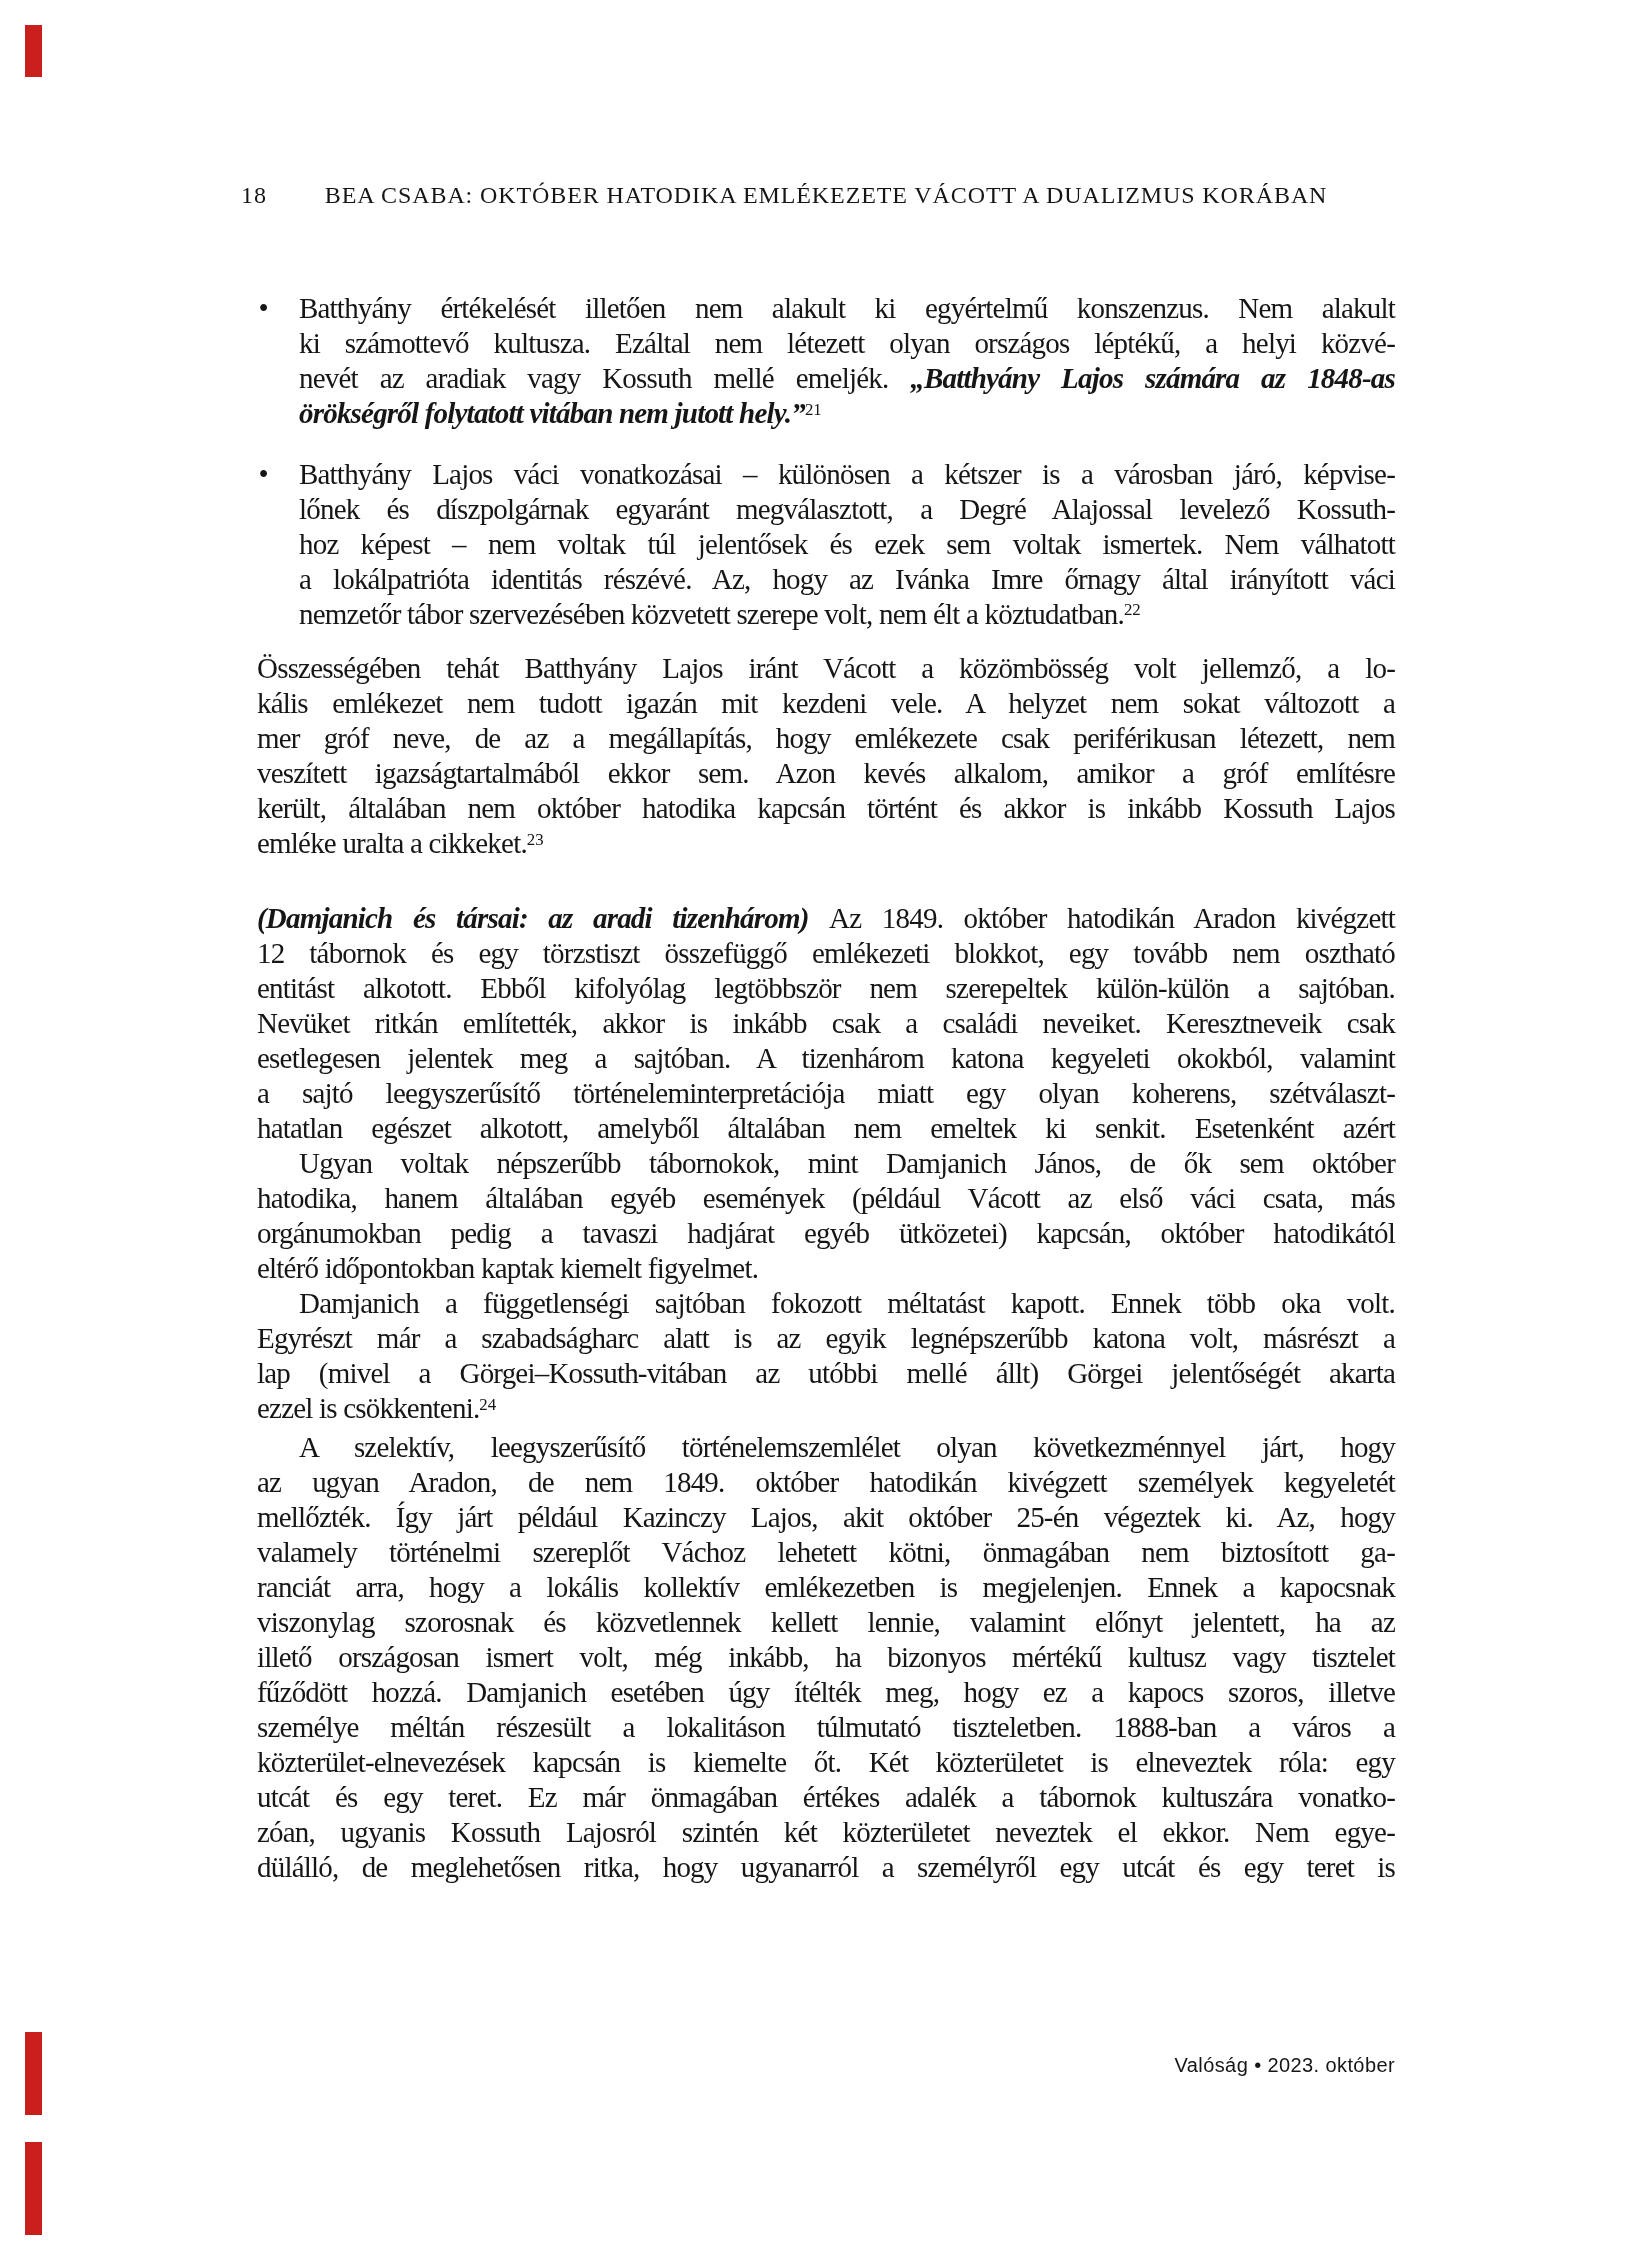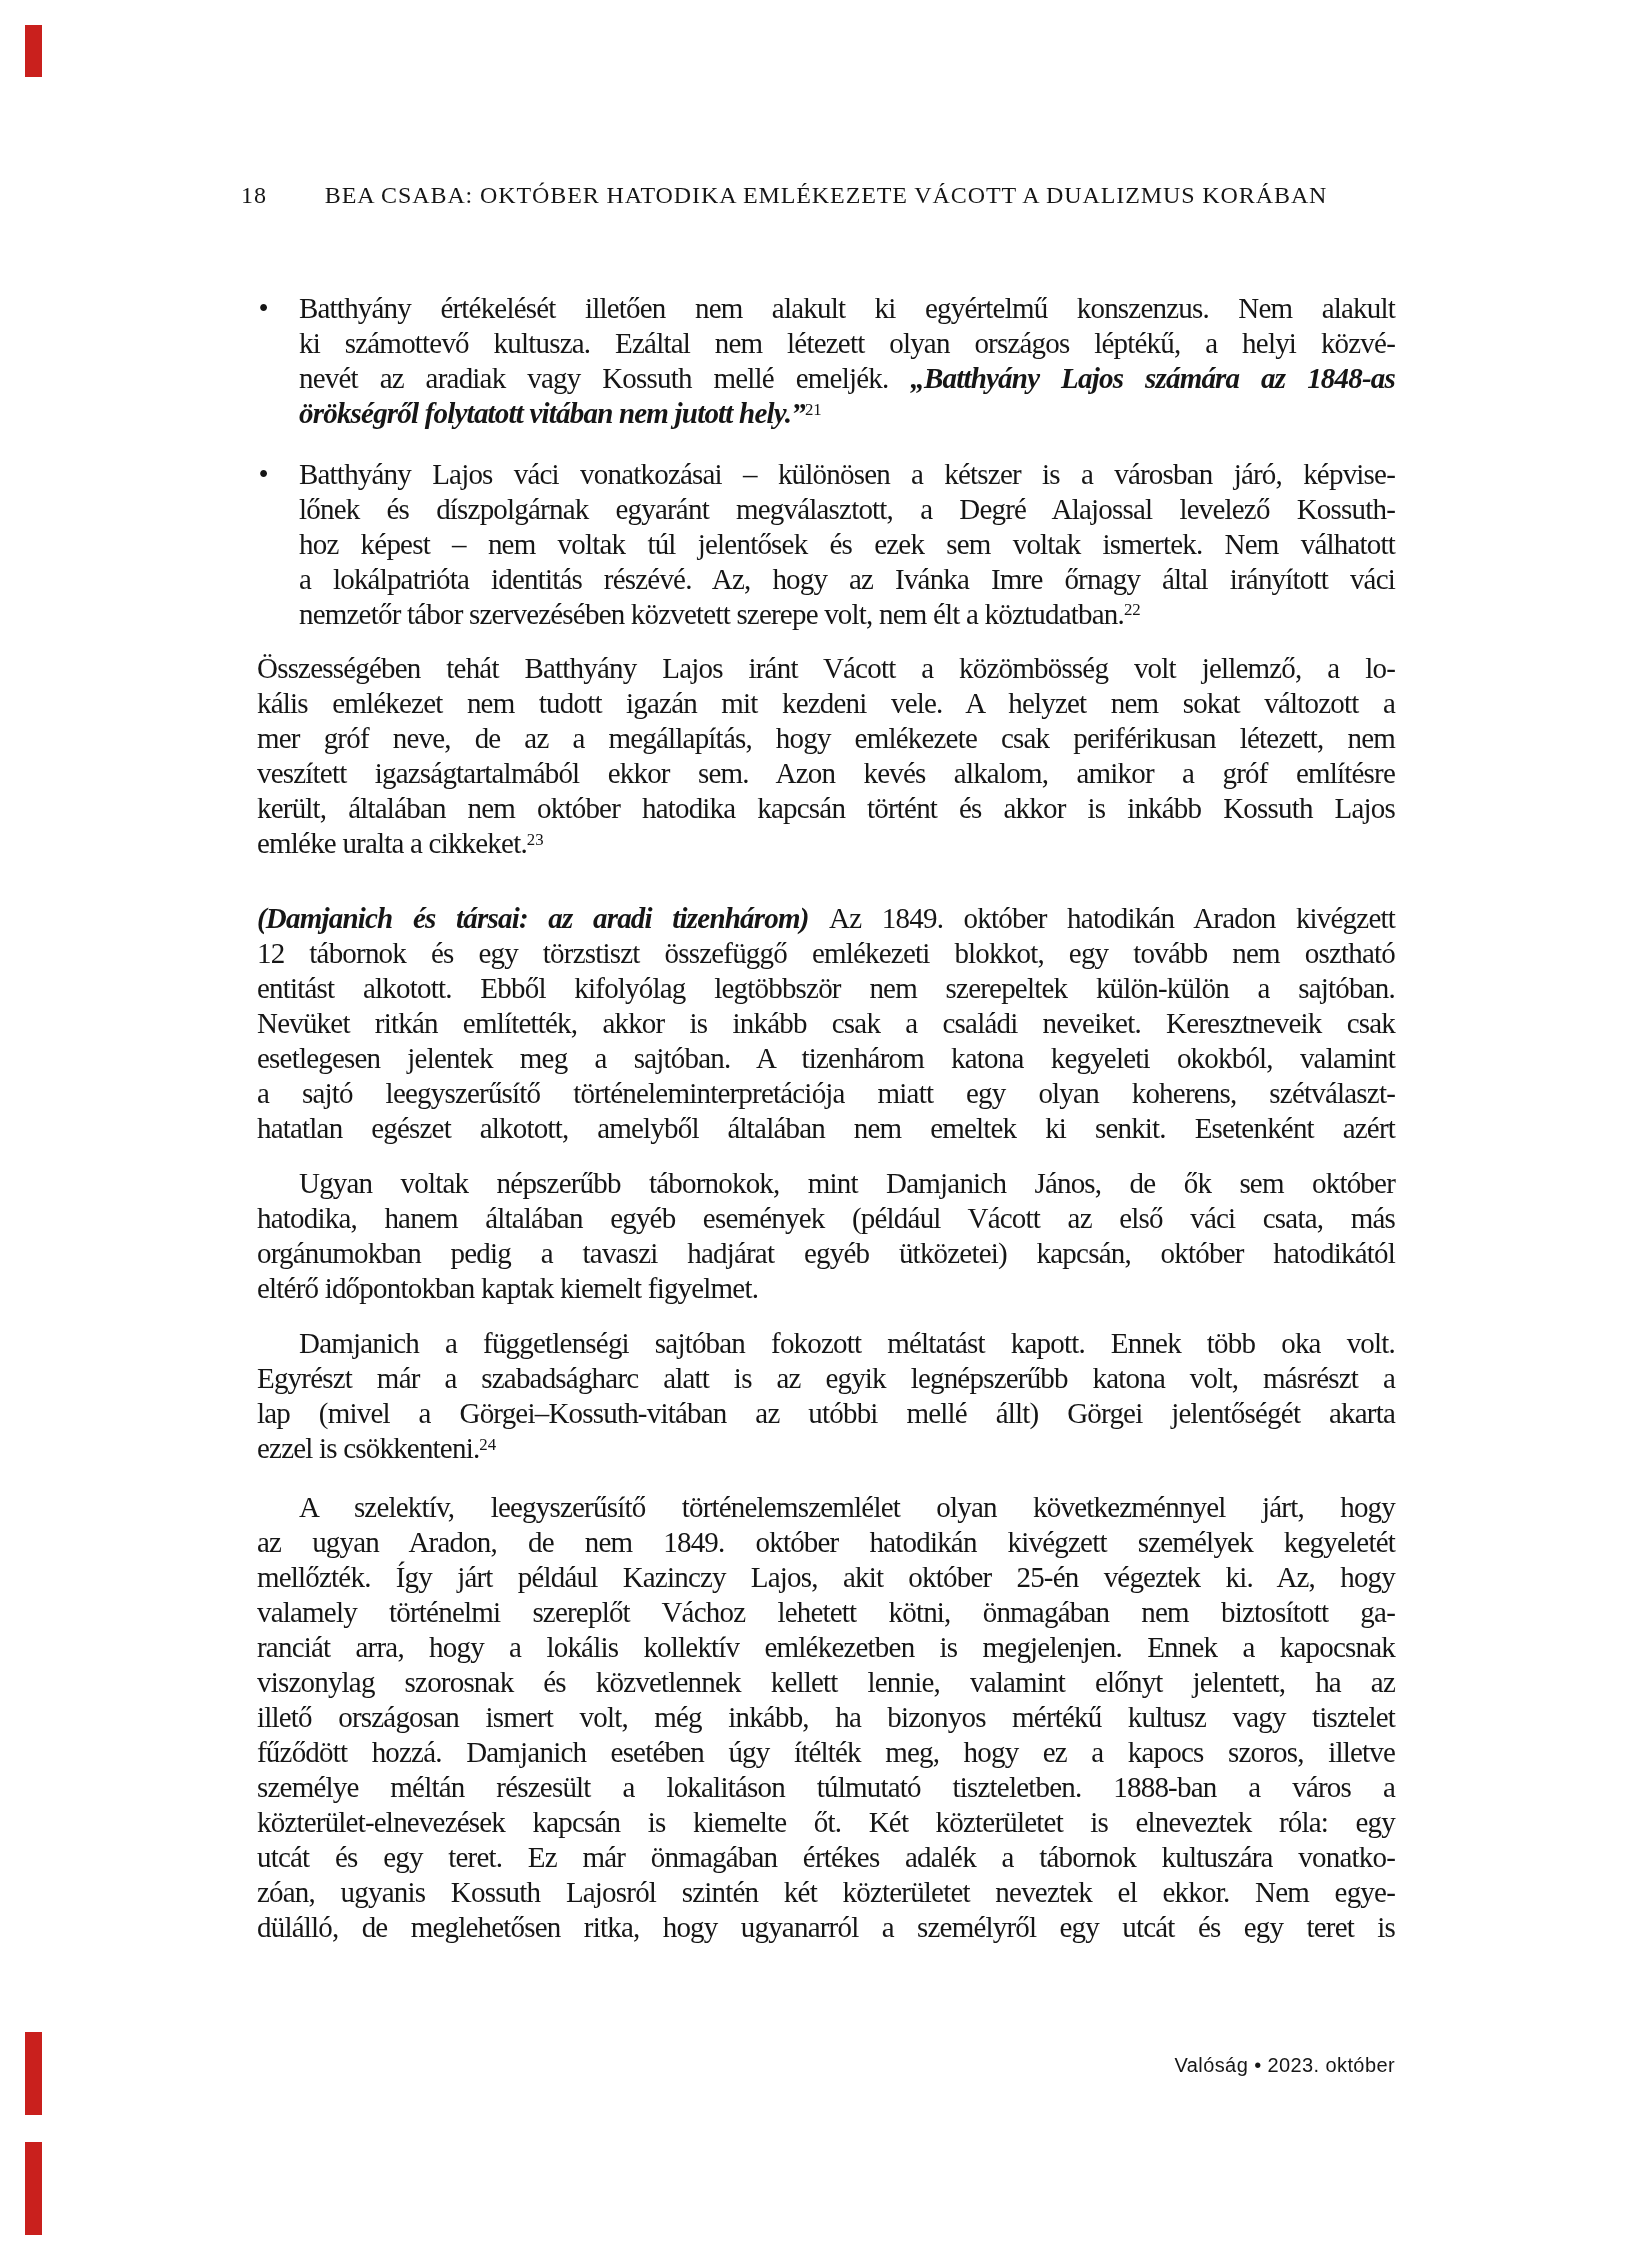--- a/index.html
+++ b/index.html
@@ -47,21 +47,21 @@
     position: absolute;
     left: 1.5px;
     top: 0;
     letter-spacing: 0;
   }
   .line {
     text-align: justify;
     text-align-last: justify;
   }
   .line.endline { text-align-last: left; }
-  .line.indent-first { text-indent: 42px; margin-top: 20px; }
+  .line.indent-first { text-indent: 42px; }
   .it { font-style: italic; font-weight: bold; }
   .sup {
     font-size: 0.58em;
     position: relative;
     top: -0.48em;
     letter-spacing: 0;
   }
   
   .page-footer {
     position: absolute;

